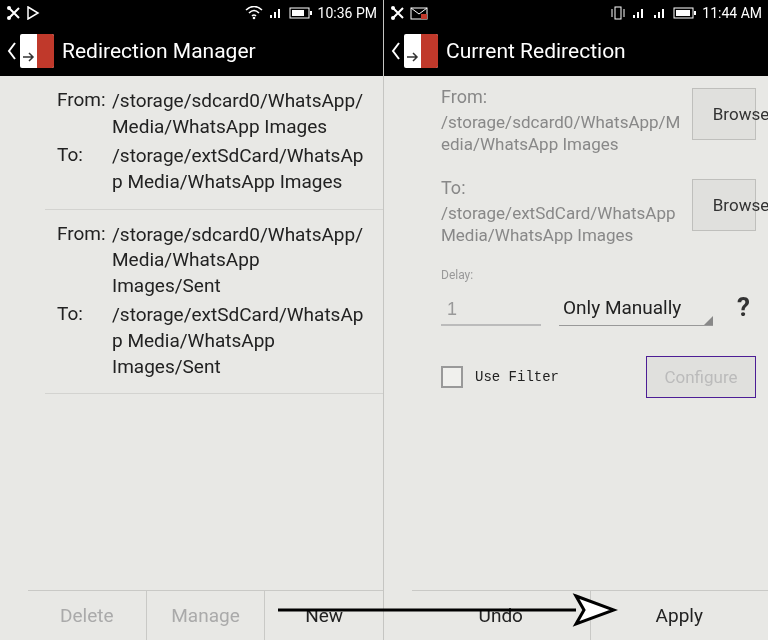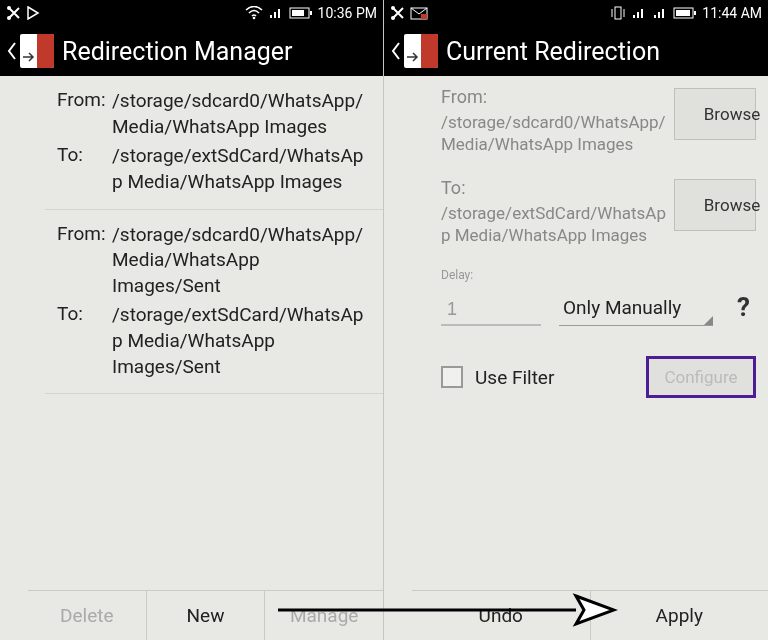--- a/index.html
+++ b/index.html
@@ -11,54 +11,54 @@
   .statusbar { height: 26px; background: #000; color: #fff; display: flex; align-items: center; justify-content: space-between; padding: 0 6px; font-size: 14px; }
   .status-left { display: flex; gap: 4px; align-items: center; }
   .status-right { display: flex; gap: 5px; align-items: center; justify-content: space-between; }
   .status-right svg, .status-left svg { display:block; }
 
   .titlebar { height: 50px; background: #000; color: #fff; display: flex; align-items: center; padding: 0 6px; }
   .back-chevron { width: 12px; height: 50px; display:flex; align-items:center; justify-content:center; }
   .app-icon { width: 34px; height: 34px; margin: 0 8px 0 2px; background:#fff; border-radius:2px; position:relative; overflow:hidden; }
   .app-icon .red { position:absolute; right:0; top:0; width:50%; height:100%; background:#c0392b; }
   .app-icon .arrow { position:absolute; left:2px; bottom:6px; width:14px; height:10px; }
-  .title-text { font-size: 25px; font-weight: 400; }
+  .title-text { font-size: 21px; font-weight: 400; }
 
   .content { flex: 1; overflow: hidden; position: relative; margin-left: 45px; }
 
   
   .entry { padding: 10px 12px 12px 12px; border-bottom: 1px solid #d3d3d0; }
   .entry-row { display: flex; padding: 2px 0; }
   .entry-label { width: 55px; color: #222; font-size: 19px; }
   .entry-path { flex:1; color: #222; font-size: 19px; line-height: 1.35; word-break: break-word; }
 
   .bottombar { height: 50px; display: flex; border-top: 1px solid #c9c9c6; margin-left: 28px; }
   .bottombar .btn { flex:1; display:flex; align-items:center; justify-content:center; font-size: 19px; color:#222; border-right: 1px solid #c9c9c6; }
   .bottombar .btn:last-child { border-right: none; }
   .bottombar .btn.dim { color:#aaa; }
 
   
   .form { padding: 10px 12px; }
   .field { display: flex; align-items: flex-start; margin-bottom: 22px; gap: 8px; }
   .field-text { flex:1; }
   .field-label { color:#888; font-size: 18px; margin-bottom: 4px; }
   .field-path { color:#888; font-size: 17px; line-height:1.3; word-break: break-word; }
-  .browse-btn { width: 82px; height: 52px; background:#e0e0dd; border:1px solid #bfbfbc; display:flex; align-items:center; justify-content:center; font-size:17px; color:#333; margin-top:2px;padding-left:34px; }
+  .browse-btn { width: 64px; height: 52px; background:#e0e0dd; border:1px solid #bfbfbc; display:flex; align-items:center; justify-content:center; font-size:17px; color:#333; margin-top:2px;padding-left:34px; }
 
   .delay-row { display:flex; align-items:flex-end; gap: 18px; margin-top: 8px; }
   .delay-label { color:#999; font-size:12px; }
   .delay-input { width: 100px; border: none; border-bottom: 2px solid #bbb; background: transparent; font-size: 18px; color:#999; padding: 4px 2px 4px 6px; }
   .spinner { flex:1; position:relative; border-bottom: 1px solid #999; padding: 6px 4px 6px 4px; font-size:19px; color:#222; }
   .spinner::after { content:""; position:absolute; right:0; bottom:0; border-right:9px solid #888; border-top:9px solid transparent; }
   .help { font-size: 26px; font-weight: bold; color:#333; padding: 0 6px 4px 6px; }
 
   .filter-row { display:flex; align-items:center; gap: 12px; margin-top: 30px; }
   .checkbox { width: 22px; height: 22px; border:2px solid #999; background:#f0f0ed; }
-  .filter-label { font-size: 19px; color:#222; flex:1; }
-  .cfg-btn { width: 110px; height: 42px; background:#e0e0dd; border:3px solid #4c1d95; display:flex; align-items:center; justify-content:center; font-size:17px; color:#bbb; }
+  .filter-label { font-size: 14px; color:#222; flex:1;font-family:Liberation Mono, monospace; }
+  .cfg-btn { width: 110px; height: 42px; background:#e0e0dd; border:1px solid #4c1d95; display:flex; align-items:center; justify-content:center; font-size:17px; color:#bbb; }
 
   
   .arrow-annot { position:absolute; left: 276px; top: 590px; width: 342px; height: 40px; pointer-events:none; z-index: 50; }
 </style>
 </head>
 <body>
 
 <div class="wrap">
 
   <div class="screen">
@@ -133,22 +133,22 @@
         </div>
         <div class="entry-row">
           <div class="entry-label">To:</div>
           <div class="entry-path">/storage/extSdCard/WhatsApp Media/WhatsApp Images/Sent</div>
         </div>
       </div>
     </div>
 
     <div class="bottombar">
       <div class="btn dim">Delete</div>
+      <div class="btn dim">Manage</div>
       <div class="btn">New</div>
-      <div class="btn dim">Manage</div>
     </div>
   </div>
 
   <div class="screen">
     <div class="statusbar">
       <div class="status-left">
         <span>
           <svg width="16" height="16" viewBox="0 0 16 16">
               <path d="M3 3 L13 13 M13 3 L3 13" stroke="#fff" stroke-width="2"></path>
               <circle cx="3" cy="3" r="2" fill="#fff"></circle>

